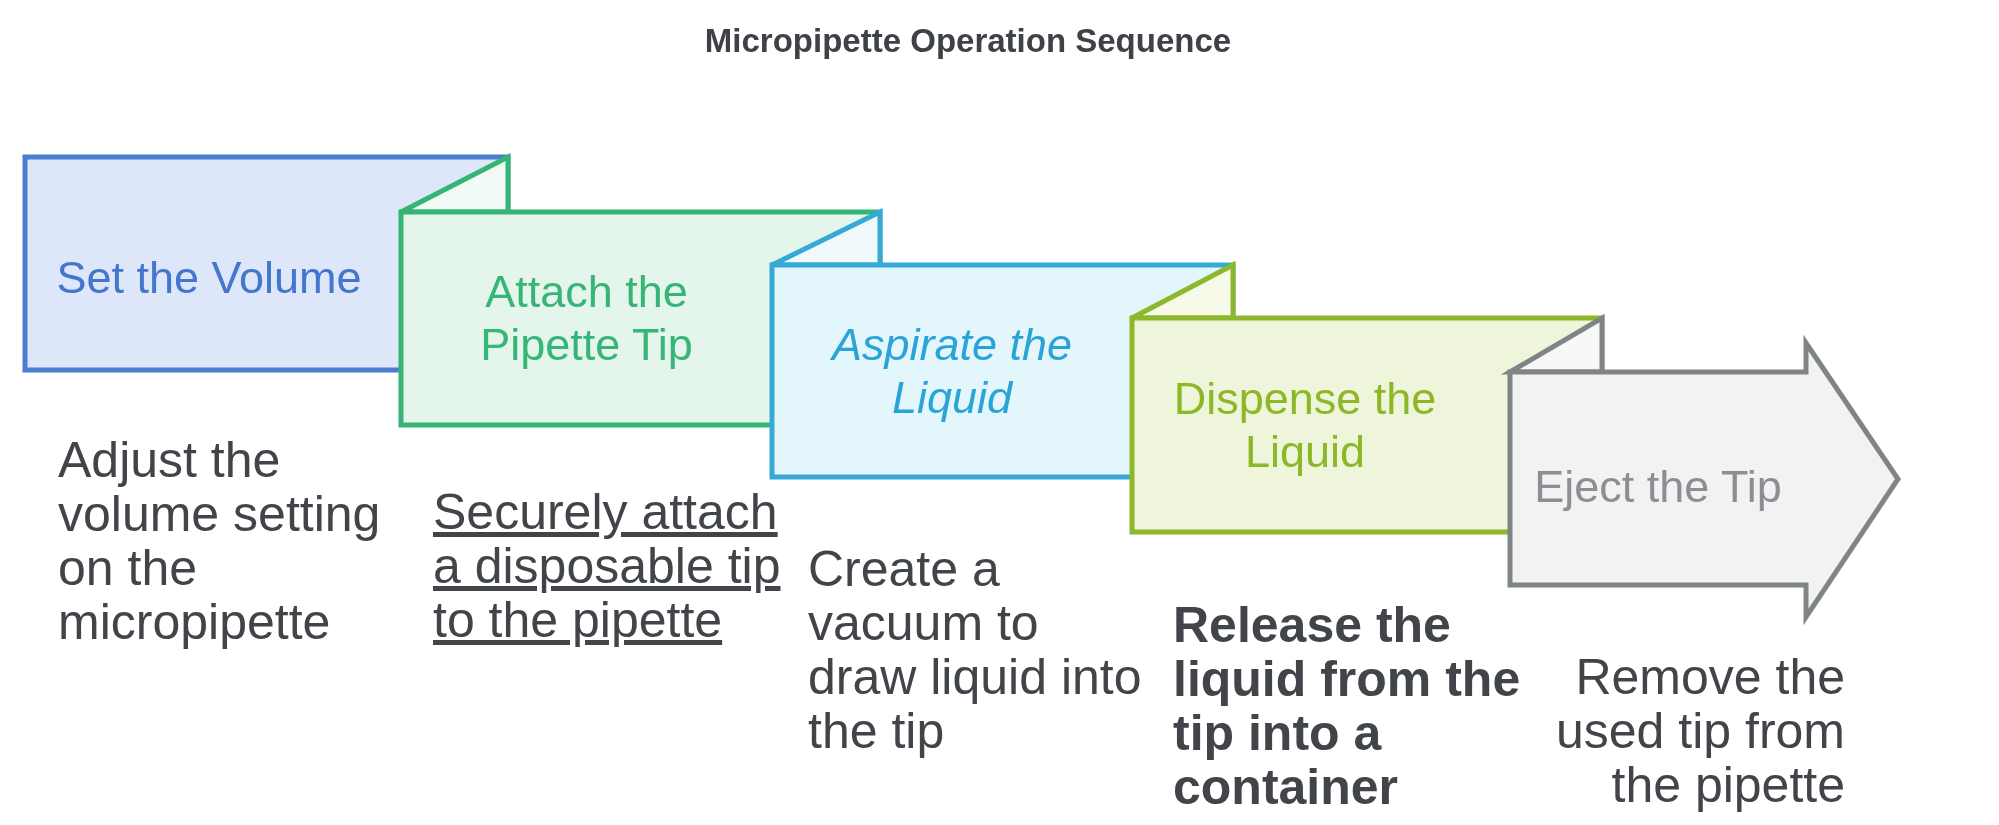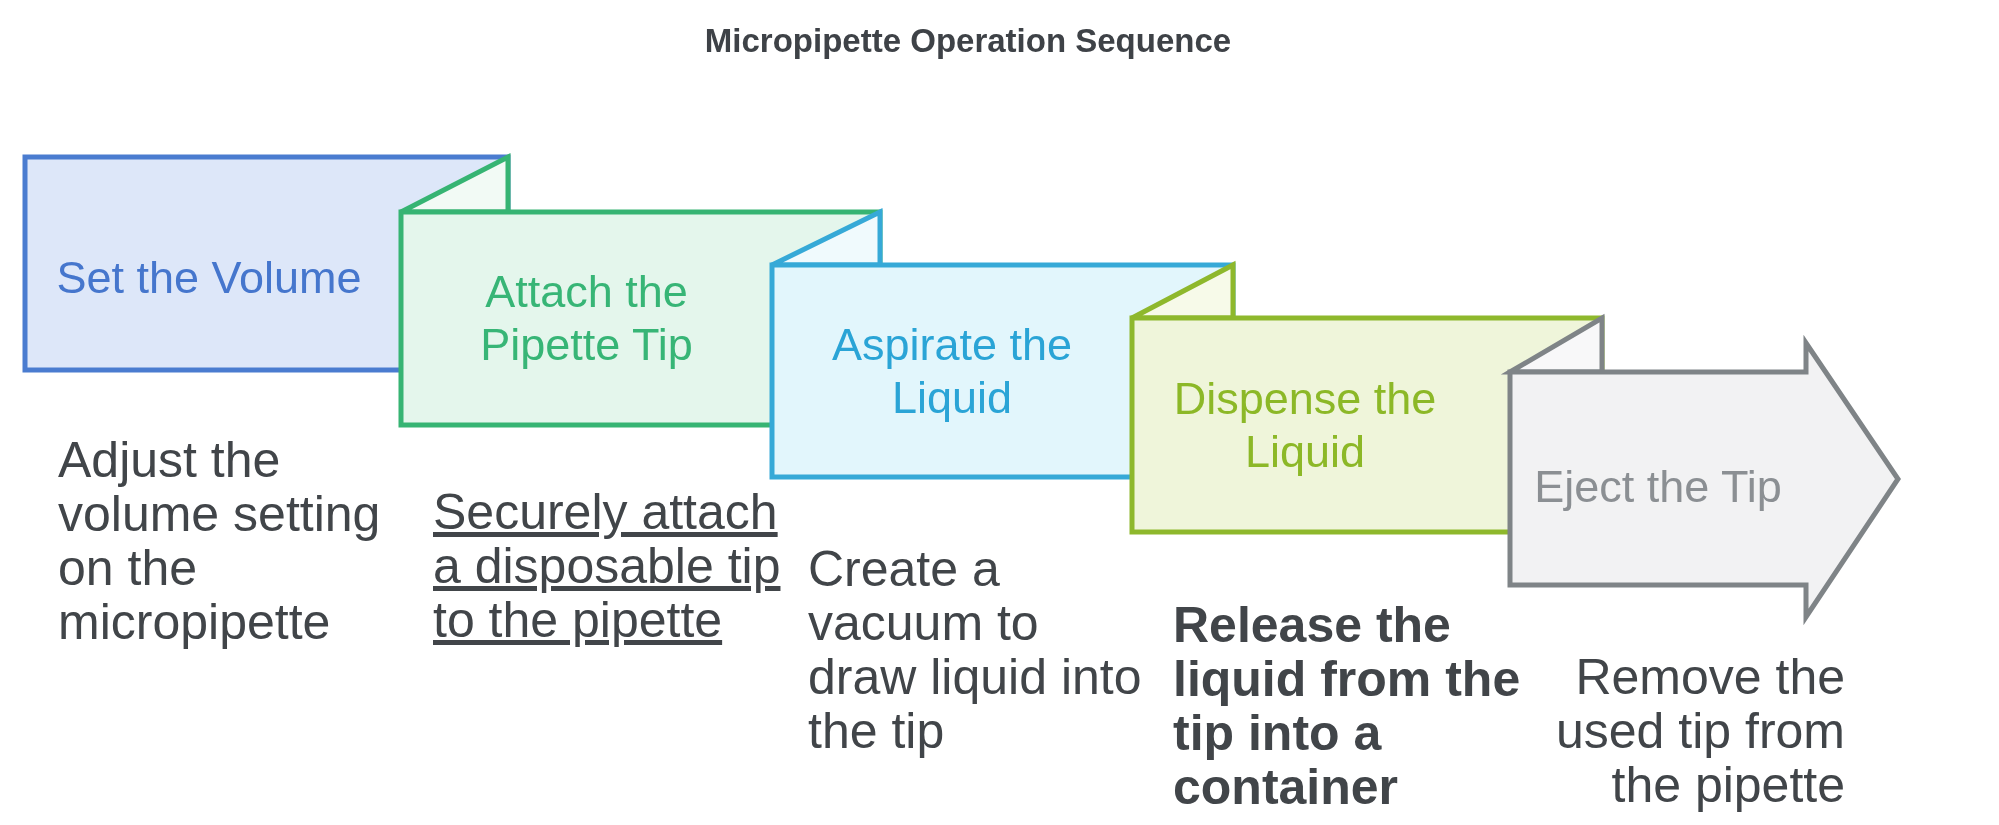--- a/index.html
+++ b/index.html
@@ -48,21 +48,21 @@
   .step-desc {
     position: absolute;
     font-size: 50px;
     line-height: 54px;
     color: var(--desc-color, #414549);
     white-space: pre-line;
   }
   
   #label-1 { left: 21px;   top: 237px; width: 376px; height: 53px;  color: var(--s1-text); margin-top: 14px; }
   #label-2 { left: 401px;  top: 265px; width: 371px; height: 106px; color: var(--s2-text); }
-  #label-3 { left: 772px;  top: 318px; width: 360px; height: 106px; color: var(--s3-text); }
+  #label-3 { left: 772px;  top: 318px; width: 360px; height: 106px; color: var(--s3-text); font-style: italic; }
   #label-4 { left: 1116px; top: 372px; width: 378px; height: 106px; color: var(--s4-text); }
   #label-5 { left: 1510px; top: 460px; width: 296px; height: 53px;  color: var(--s5-text); }
   #desc-1 { left: 58px;   top: 433px; }
   #desc-2 { left: 433px;  top: 485px; text-decoration: underline; }
   #desc-3 { left: 808px;  top: 542px; }
   #desc-4 { left: 1173px; top: 598px; font-weight: bold; }
   #desc-5 { left: 1556px; top: 650px; text-align: right; }
 </style>
 </head>
 <body>

